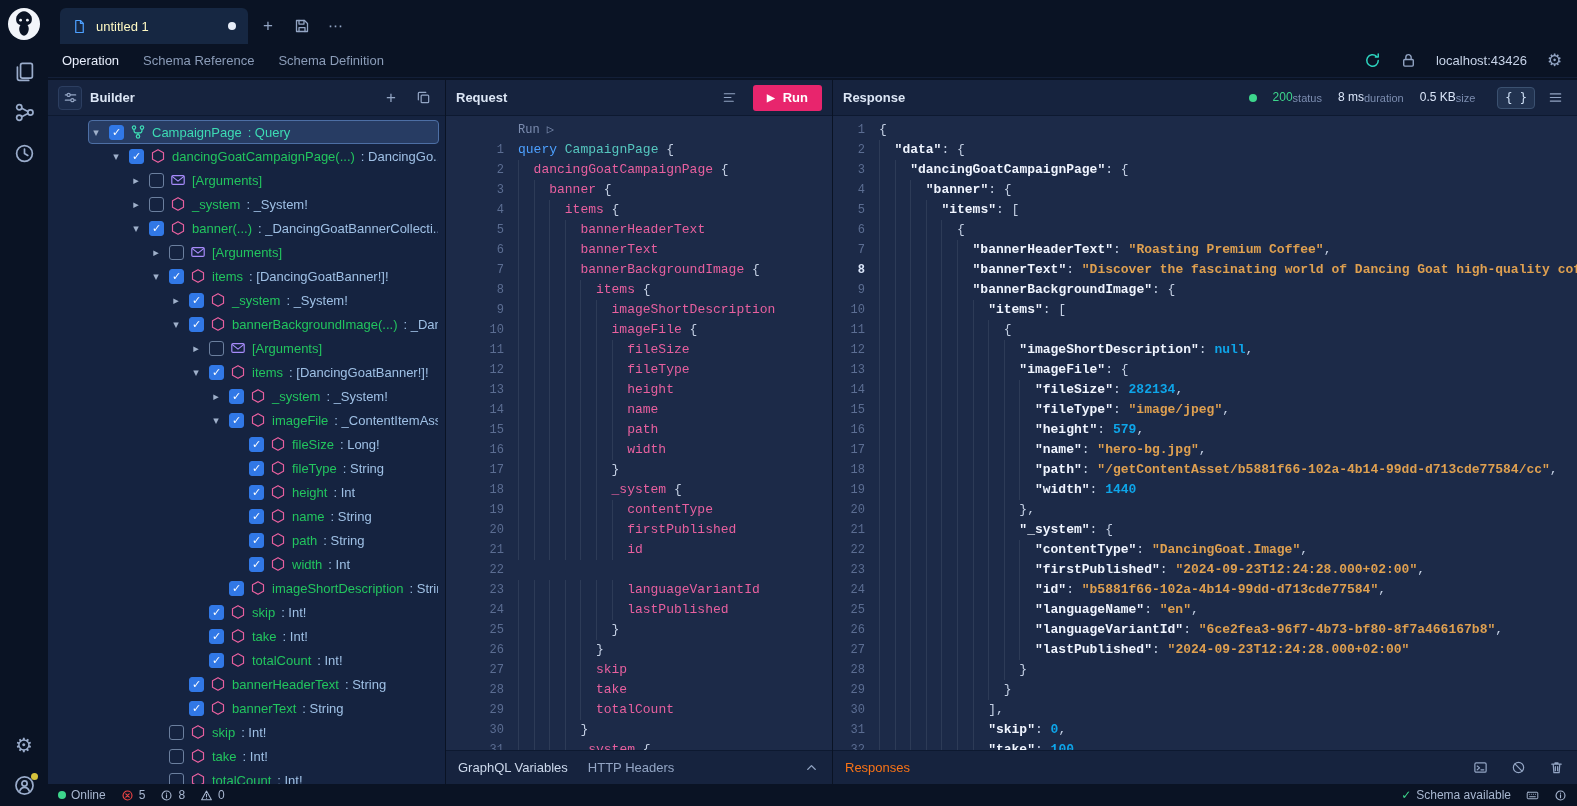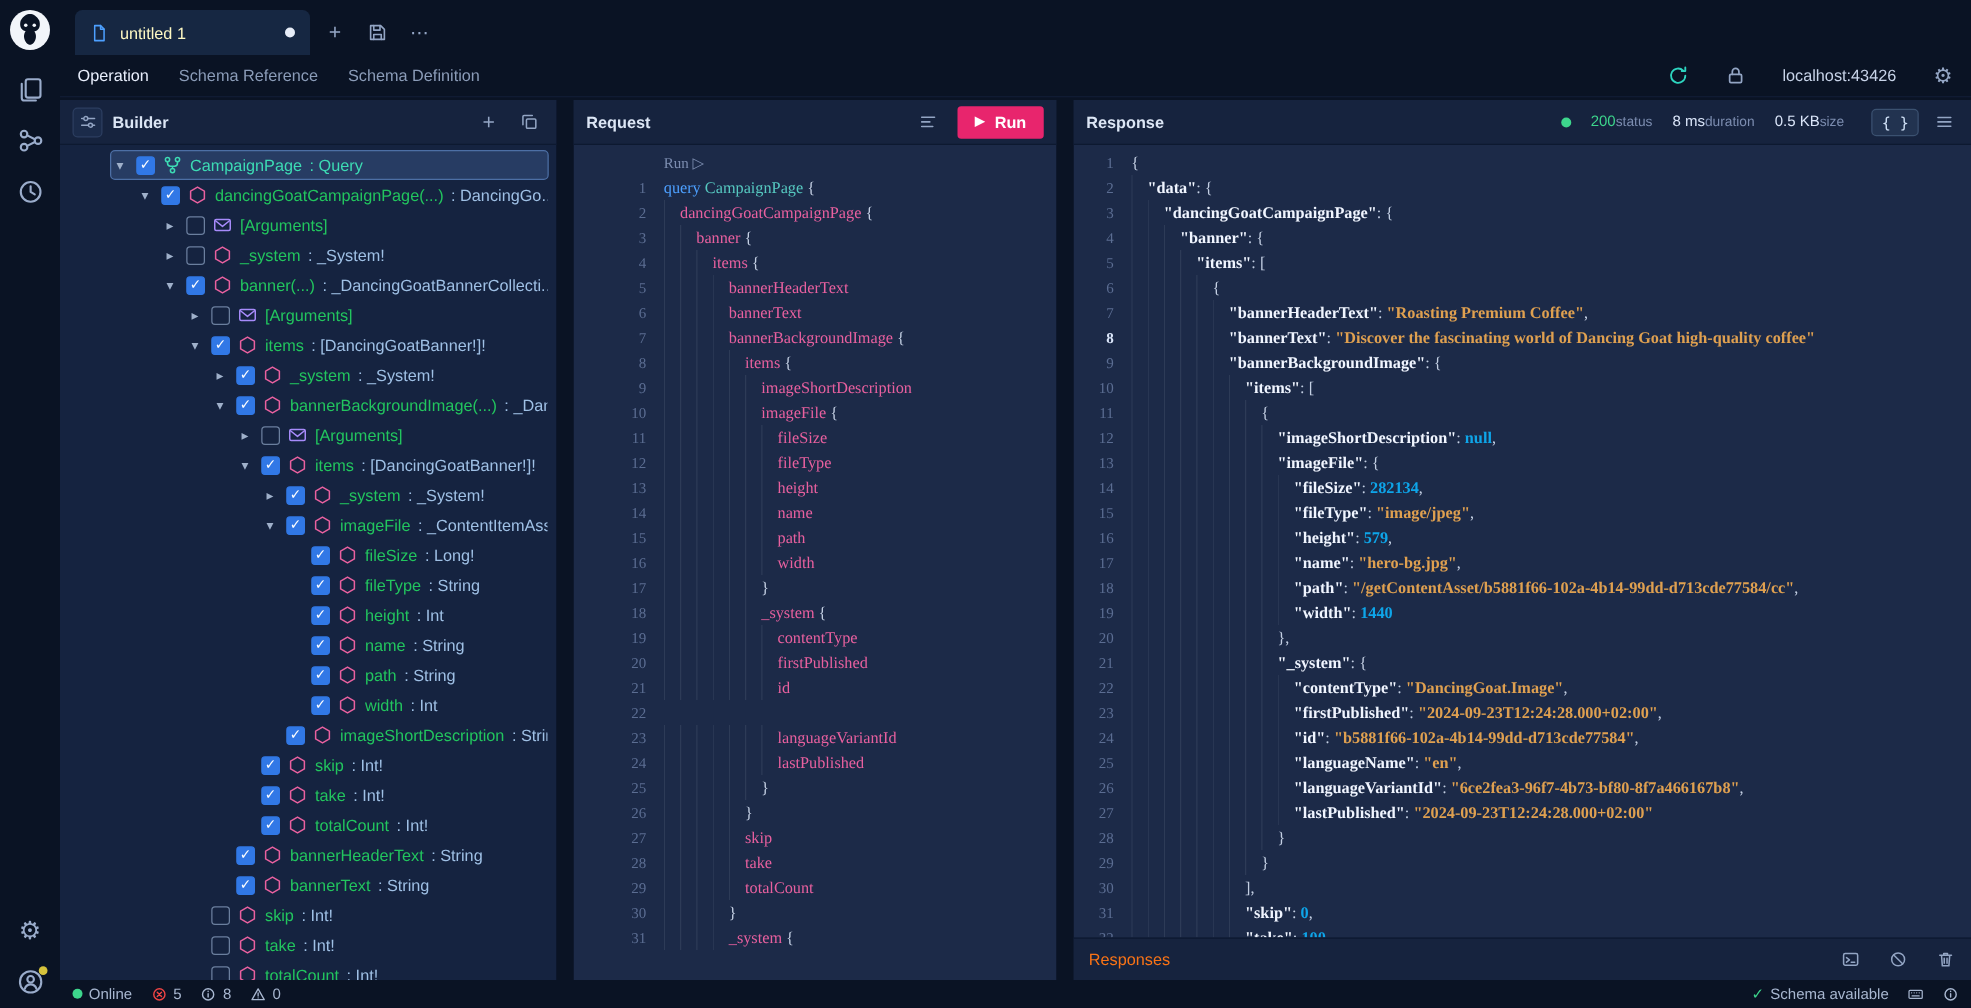--- a/index.html
+++ b/index.html
@@ -36,28 +36,28 @@
   .unsaved-dot{margin-left:auto;width:8px;height:8px;border-radius:50%;background:#e7edf8}
   .iconbtn{background:none;border:none;color:#93a5c4;cursor:pointer;display:flex;align-items:center;justify-content:center;
            width:28px;height:30px;font-size:17px;padding:0;margin-bottom:3px}
   .iconbtn svg{width:16px;height:16px}
   .more-glyph{letter-spacing:1px;font-size:15px}
 
   .subnav{height:34px;flex:0 0 34px;background:var(--bg-darkest);display:flex;align-items:center;
           padding:0 14px;gap:24px;border-bottom:1px solid #131f38}
   .subnav .navtab{color:var(--txt-dim);cursor:pointer}
   .subnav .navtab.active{color:var(--txt-bright)}
-  .subnav-right{margin-left:auto;display:flex;align-items:center;gap:29px}
+  .subnav-right{margin-left:auto;display:flex;align-items:center;gap:19px}
   .subnav-right .hicon{width:17px;height:17px;color:#93a5c4;cursor:pointer;display:flex;align-items:center;justify-content:center}
   .hicon.teal{color:#2dd4bf}
   .host{color:#c7d3e8}
   .gear-glyph{font-size:17px;color:#93a5c4;line-height:1}
 
   
-  .panels{flex:1;display:flex;min-height:0;background:var(--bg-darkest);gap:14px;padding-top:2px}
+  .panels{flex:1;display:flex;min-height:0;background:var(--bg-darkest);gap:1px;padding-top:2px}
   .panel{display:flex;flex-direction:column;min-width:0}
   .panel.builder{width:397px;flex:0 0 397px;background:var(--builder-bg)}
   .panel.request{width:386px;flex:0 0 386px;background:var(--editor-bg)}
   .panel.response{flex:1;background:var(--editor-bg)}
   .phead{height:36px;flex:0 0 36px;display:flex;align-items:center;padding:0 10px;gap:8px;
          background:var(--panel-head);border-bottom:1px solid var(--bg-dark)}
   .ptitle{font-weight:700;color:#dce6f5}
   .phead .spacer,.pfoot .spacer,.statusbar .spacer{flex:1}
   .hbtn{background:none;border:none;color:#93a5c4;cursor:pointer;display:flex;align-items:center;justify-content:center;
         width:24px;height:24px;padding:0;font-size:17px}
@@ -80,21 +80,21 @@
   .tname{color:#22c55e} .ttype{color:#9fc0e5}
   .trow.sel .tname,.trow.sel .ttype{color:var(--teal)}
 
   
   .run-btn{margin-left:4px;background:var(--accent);color:#fff;border:none;border-radius:3px;height:26px;
            padding:0 14px;font-size:13px;font-weight:700;display:flex;align-items:center;gap:8px;cursor:pointer;
            font-family:"Liberation Sans",sans-serif}
   .run-btn .play{font-size:10px;line-height:1}
 
   
-  .editor{flex:1;overflow:hidden;padding-top:4px;font-family:Liberation Serif, serif;
+  .editor{flex:1;overflow:hidden;padding-top:4px;font-family:Liberation Mono, monospace;
           font-size:13px;line-height:20px}
   .cl{display:flex;height:20px;white-space:pre}
   .cl .ln{flex:0 0 72px;text-align:right;padding-right:14px;color:#5b6d92;font-size:12px;line-height:20px}
   .response .cl .ln{flex:0 0 46px}
   .cl.active .ln{color:#dbe6fa;font-weight:bold}
   .cl .code{flex:1;overflow:hidden}
   .ind{display:inline-block;width:2ch;height:20px;vertical-align:top;box-shadow:inset 1px 0 0 rgba(148,163,184,.14)}
   .tk-kw{color:var(--blue)} .tk-op{color:#56c8c0} .tk-fld{color:var(--pink)} .tk-pun{color:#c3cfe3}
   .tk-lens{color:#7c8db0;font-size:12px}
   .tk-key{color:#f0f5ff;font-weight:bold} .tk-str{color:#dfa050;font-weight:bold} .tk-num{color:#0ea5e9;font-weight:bold}
@@ -598,20 +598,30 @@
             <div class="cl"><span class="ln">23</span><span class="code"><span class="ind"></span><span class="ind"></span><span class="ind"></span><span class="ind"></span><span class="ind"></span><span class="ind"></span><span class="ind"></span><span class="tk-fld">languageVariantId</span></span></div>
             <div class="cl"><span class="ln">24</span><span class="code"><span class="ind"></span><span class="ind"></span><span class="ind"></span><span class="ind"></span><span class="ind"></span><span class="ind"></span><span class="ind"></span><span class="tk-fld">lastPublished</span></span></div>
             <div class="cl"><span class="ln">25</span><span class="code"><span class="ind"></span><span class="ind"></span><span class="ind"></span><span class="ind"></span><span class="ind"></span><span class="ind"></span><span class="tk-pun">}</span></span></div>
             <div class="cl"><span class="ln">26</span><span class="code"><span class="ind"></span><span class="ind"></span><span class="ind"></span><span class="ind"></span><span class="ind"></span><span class="tk-pun">}</span></span></div>
             <div class="cl"><span class="ln">27</span><span class="code"><span class="ind"></span><span class="ind"></span><span class="ind"></span><span class="ind"></span><span class="ind"></span><span class="tk-fld">skip</span></span></div>
             <div class="cl"><span class="ln">28</span><span class="code"><span class="ind"></span><span class="ind"></span><span class="ind"></span><span class="ind"></span><span class="ind"></span><span class="tk-fld">take</span></span></div>
             <div class="cl"><span class="ln">29</span><span class="code"><span class="ind"></span><span class="ind"></span><span class="ind"></span><span class="ind"></span><span class="ind"></span><span class="tk-fld">totalCount</span></span></div>
             <div class="cl"><span class="ln">30</span><span class="code"><span class="ind"></span><span class="ind"></span><span class="ind"></span><span class="ind"></span><span class="tk-pun">}</span></span></div>
             <div class="cl"><span class="ln">31</span><span class="code"><span class="ind"></span><span class="ind"></span><span class="ind"></span><span class="ind"></span><span class="tk-fld">_system </span><span class="tk-pun">{</span></span></div>
           </div>
+        <div class="pfoot">
+          <span class="ftab active">GraphQL Variables</span>
+          <span class="ftab">HTTP Headers</span>
+          <span class="spacer"></span>
+          <span class="ficon">
+            <svg viewBox="0 0 16 16" fill="none" stroke="currentColor" stroke-width="1.5" stroke-linecap="round" stroke-linejoin="round">
+                <path d="M4 10l4-4 4 4"></path>
+              </svg>
+          </span>
+        </div>
       </section>
 
       <section class="panel response">
         <div class="phead">
           <span class="ptitle">Response</span>
           <span class="resp-tools">
             <span class="dot green"></span>
             <span class="stat green">
               <span class="v">200</span>
               <span class="l">status</span>

